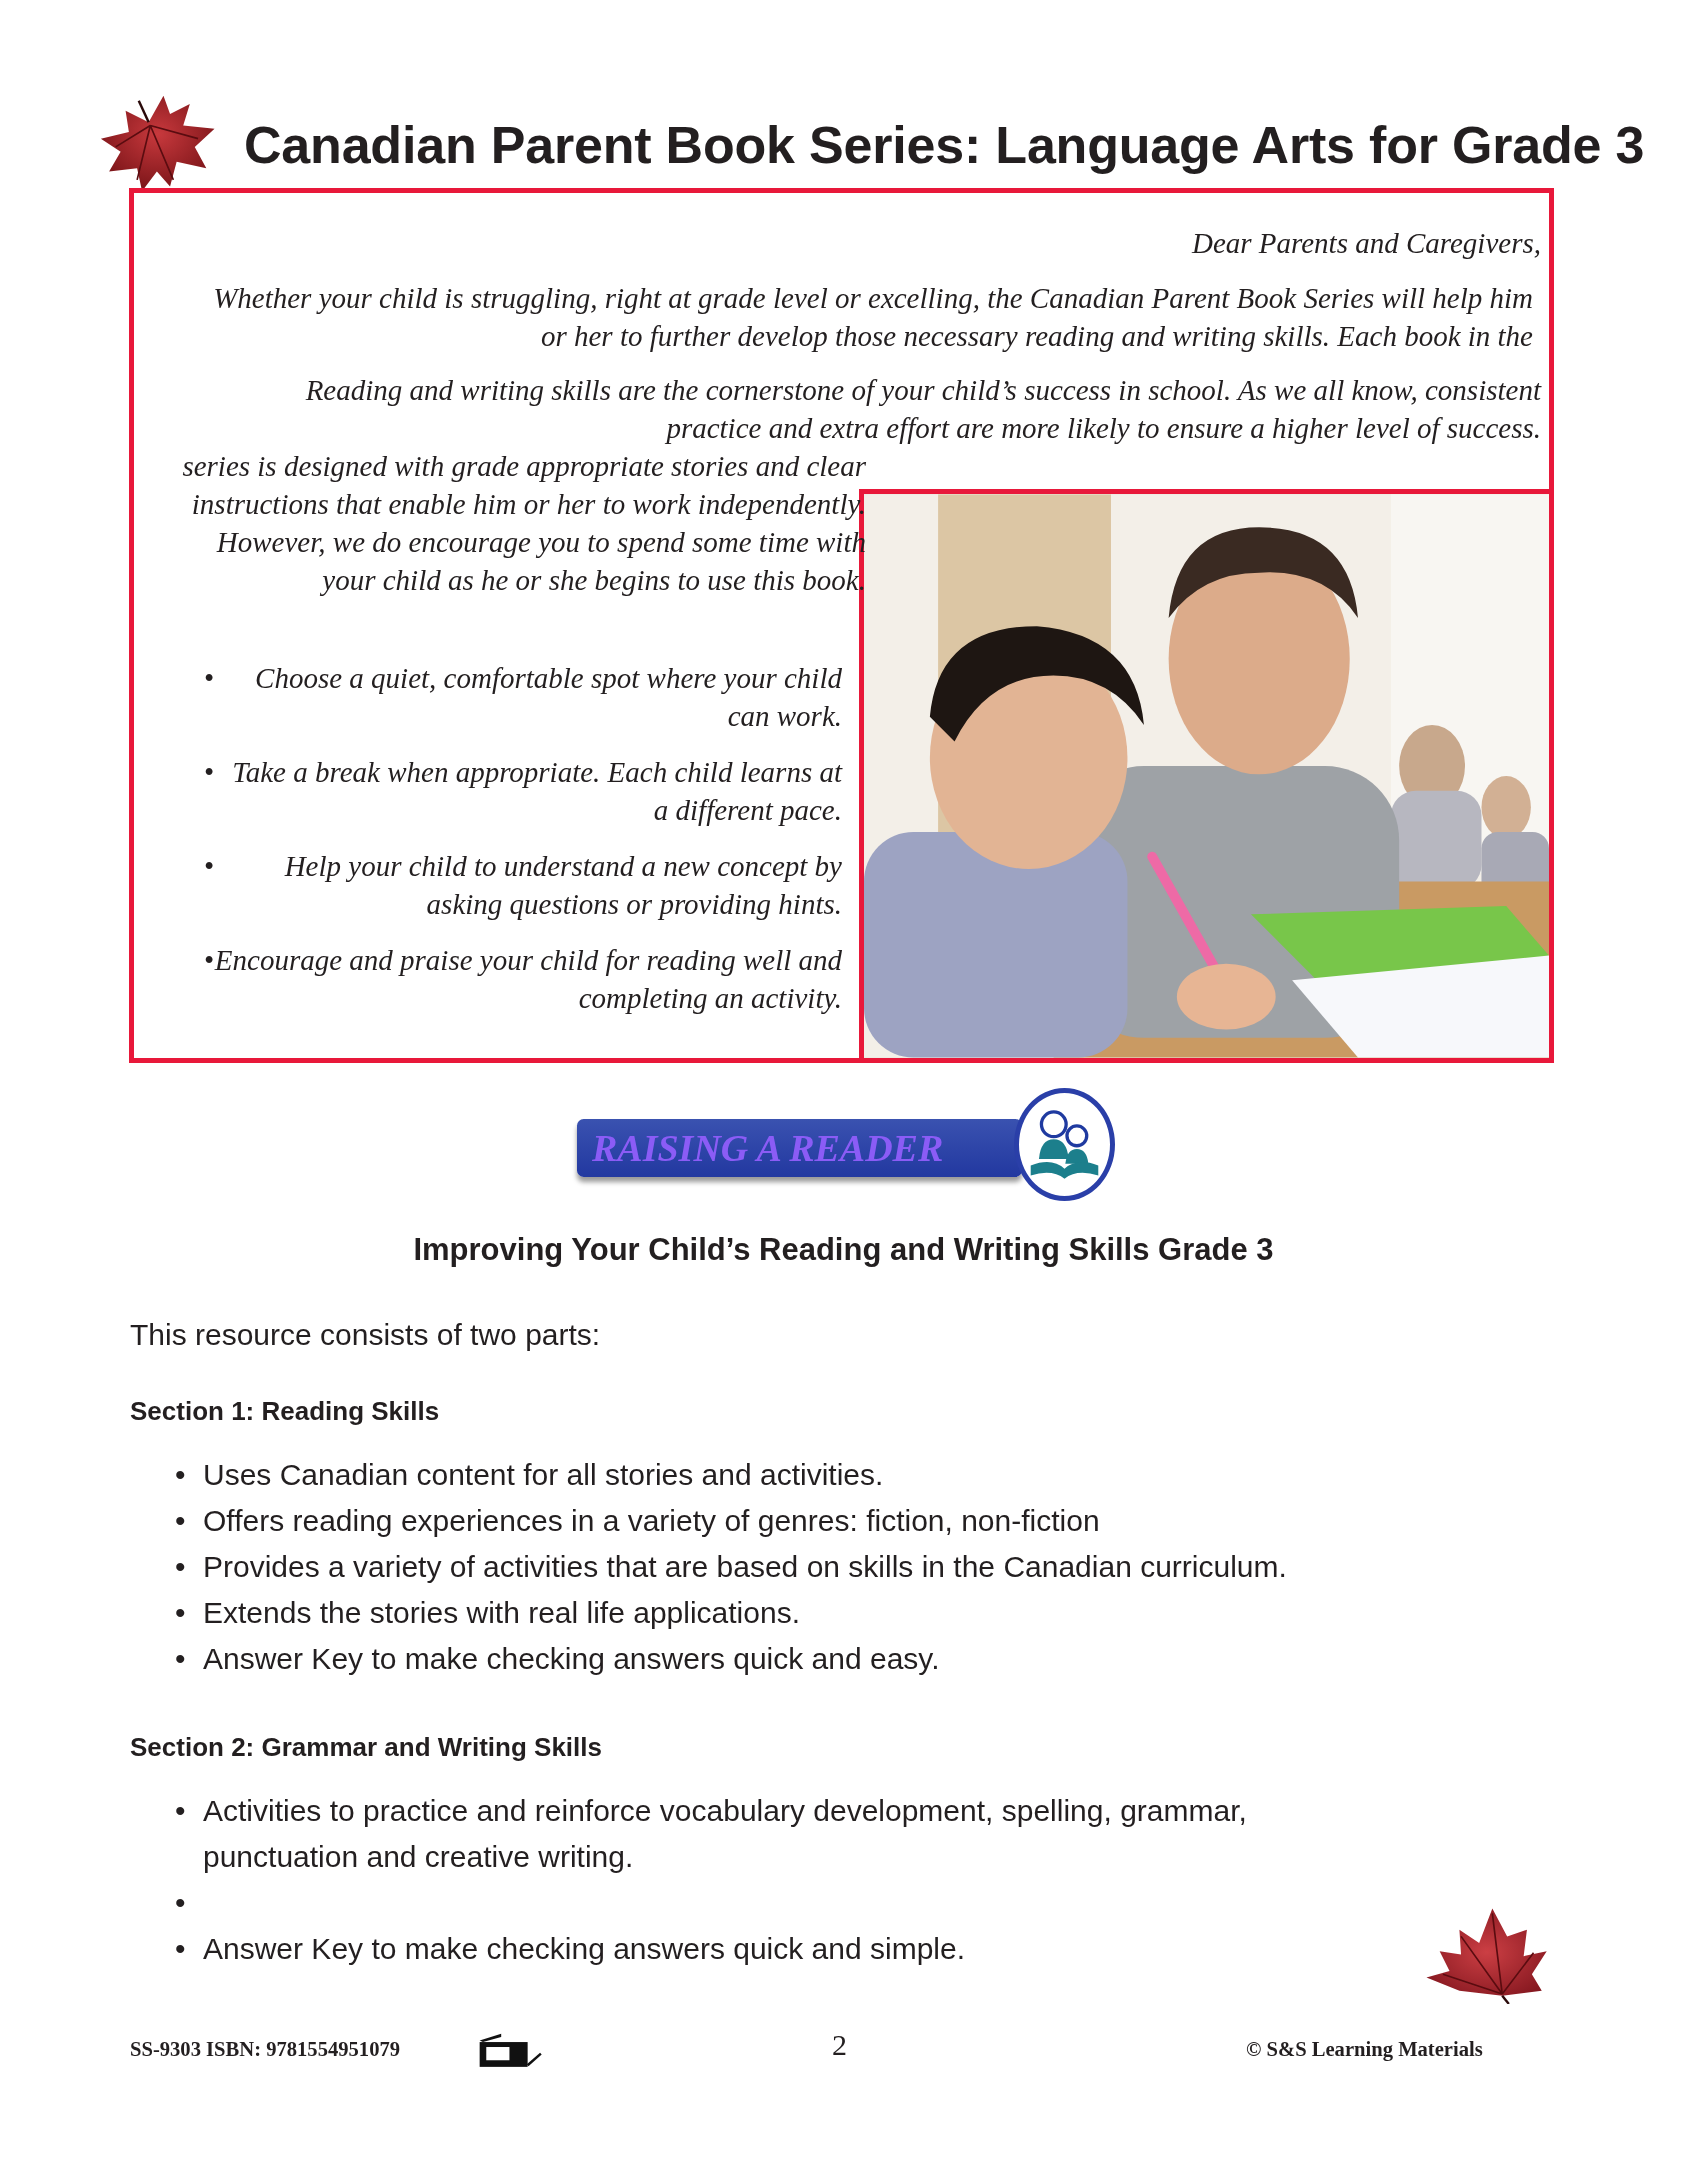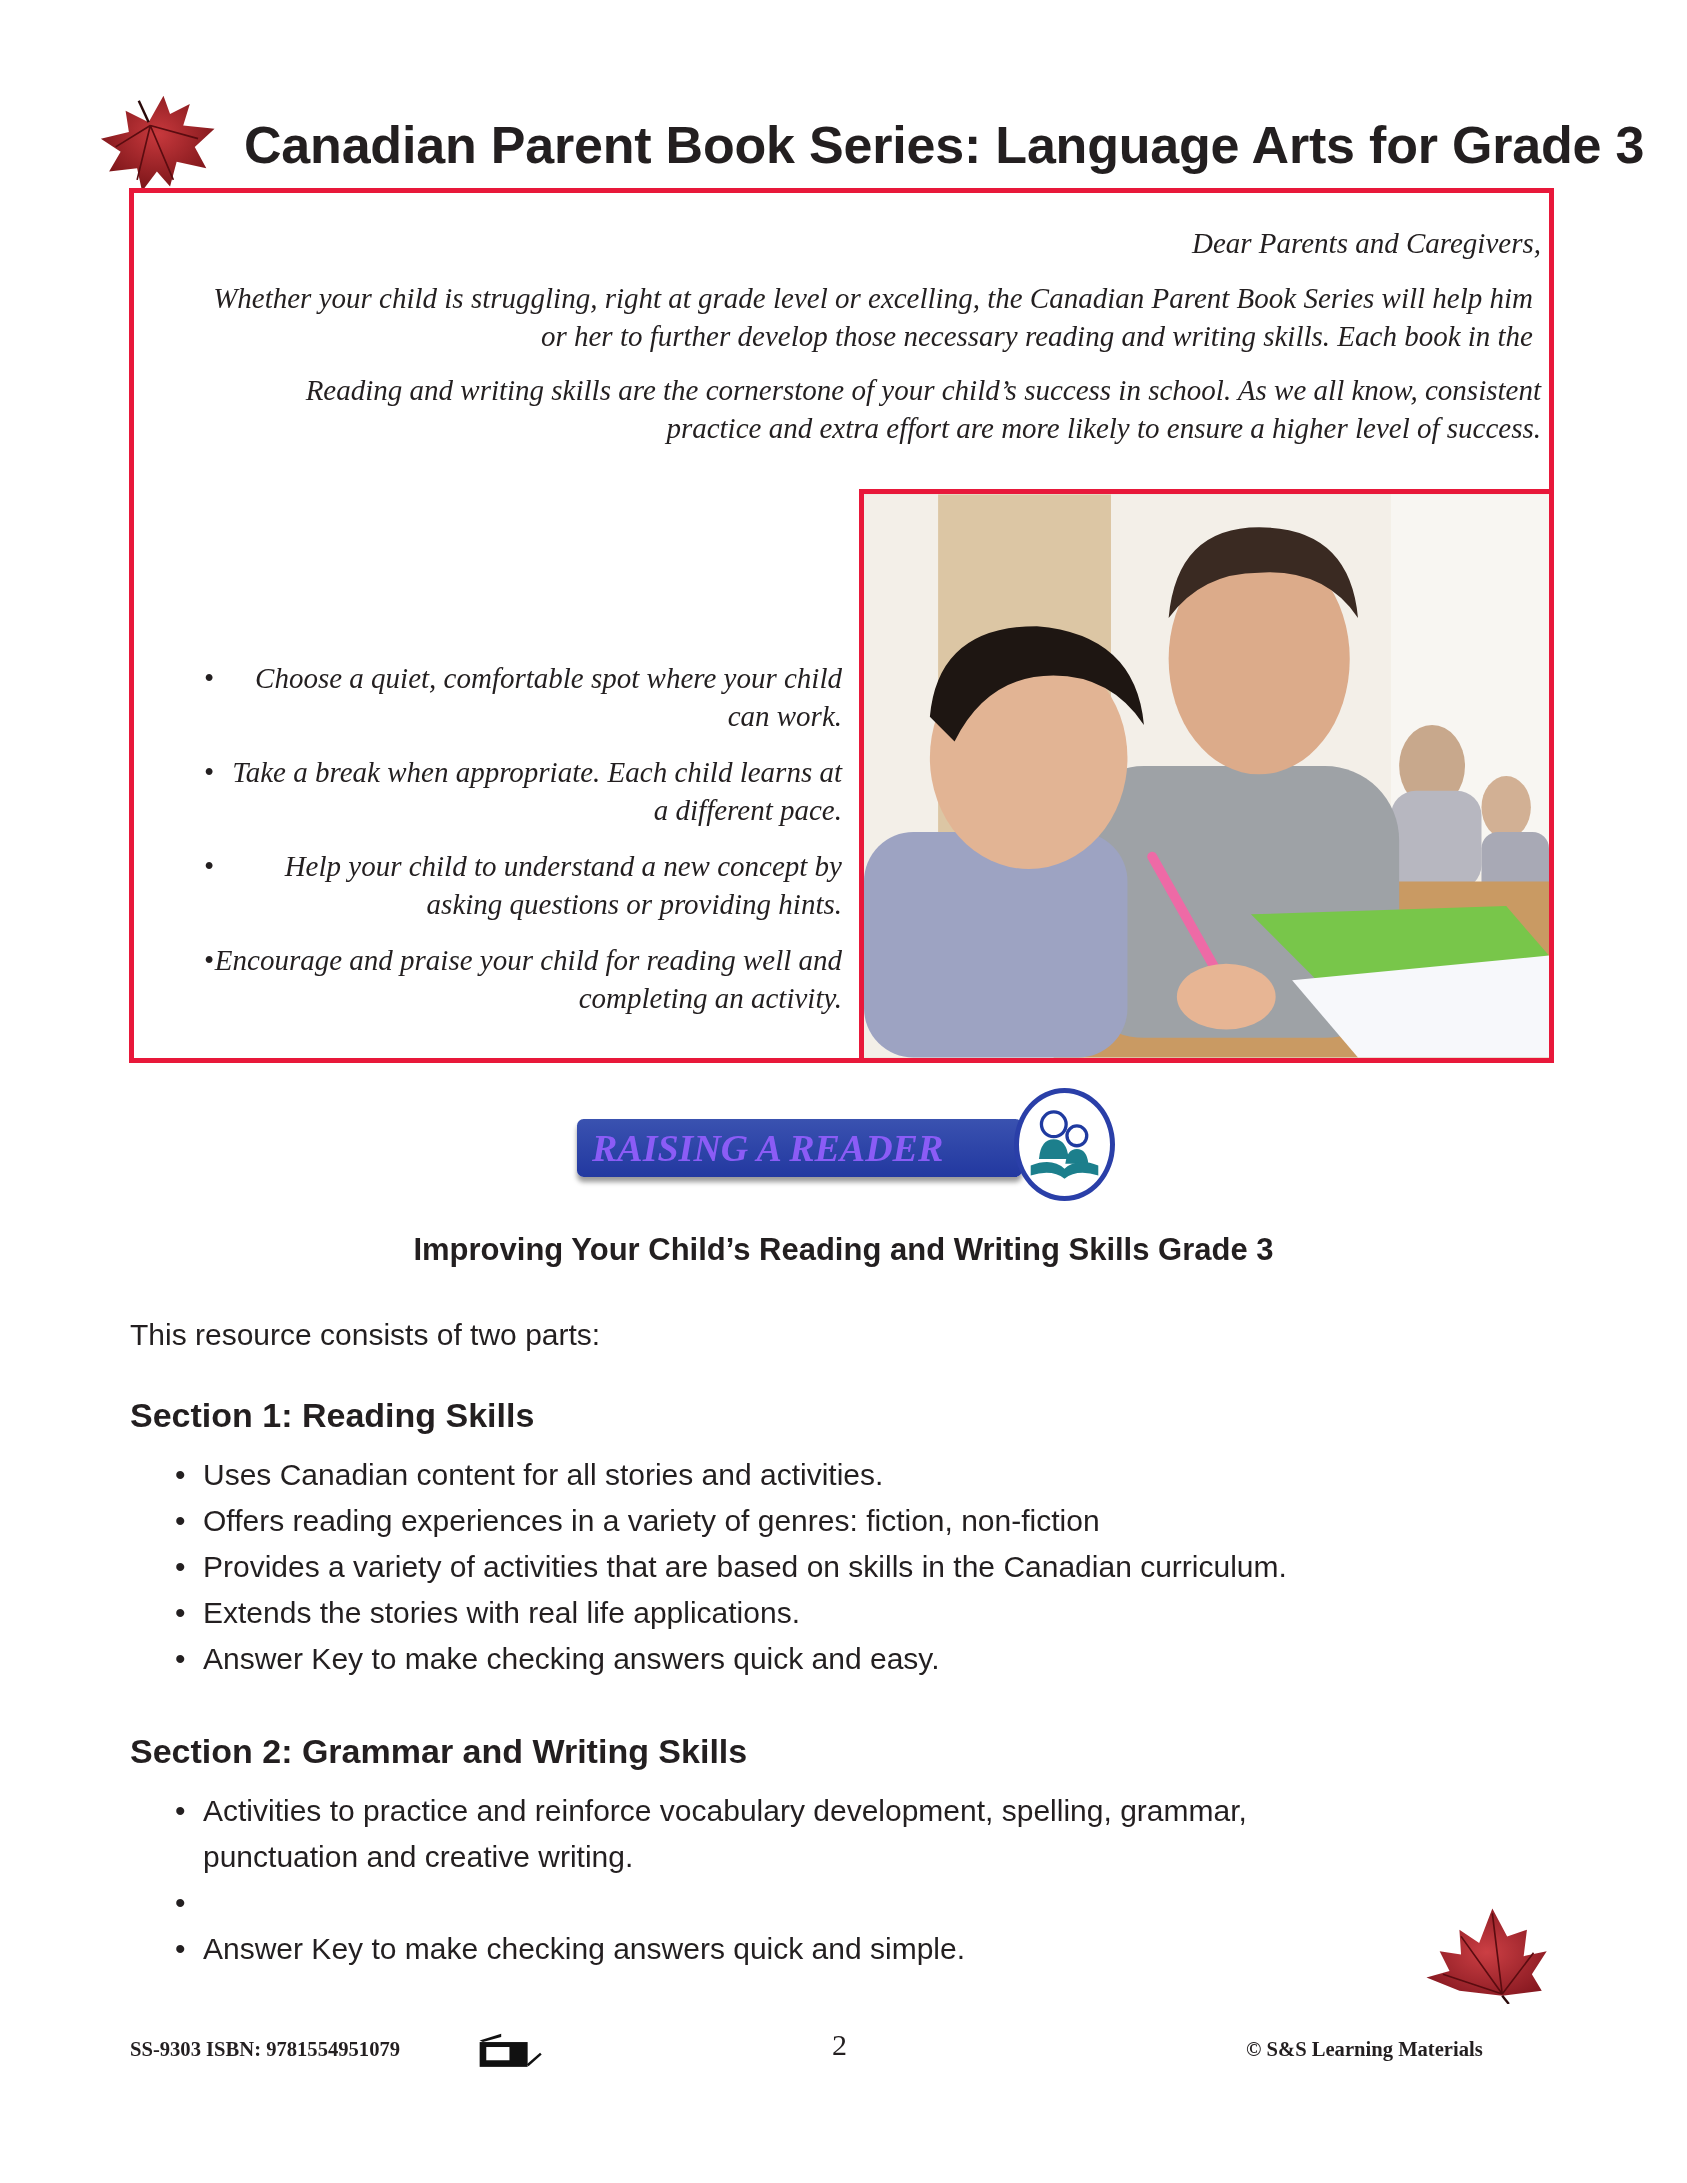--- a/index.html
+++ b/index.html
@@ -26,21 +26,21 @@
 
   
   .logo { left:577px; top:1086px; width:544px; height:107px; }
   .logo-bar { left:0; top:33px; width:445px; height:58px; background:linear-gradient(#3a52b0,#2238a0); border-radius:6.6px; box-shadow:0 5px 5px rgba(0,0,0,0.4); }
   .logo-text { left:15px; top:40px; font-family:"Liberation Serif", serif; font-style:italic; font-weight:bold; font-size:38px; color:#8b5cf6; white-space:nowrap; }
   .logo-circle { left:437px; top:1.6px; width:91px; height:103px; border:5px solid #2a3fa8; border-radius:50%; background:#ffffff; }
 
   
   .subtitle { left:0; width:1687px; top:1232px; text-align:center; font-size:31px; font-weight:bold; }
   .intro { left:130px; top:1318px; font-size:30px; }
-  .sec-h { left:130px; font-size:34px; font-weight:bold; }
+  .sec-h { left:130px; font-size:26px; font-weight:bold; }
   .bullets { left:175px; width:1318px; font-size:30px; line-height:46px; }
   .b { display:flex; }
   .b .dot { width:28px; flex:none; }
 
   
   .footer-left { left:130px; top:2038px; font-size:20.6px; font-weight:bold; white-space:nowrap; }
   .copier { left:478px; top:2032px; width:91px; height:35px; }
   .page-num { left:832px; top:2028px; font-size:30px; }
   .footer-right { left:1246px; top:2038px; font-size:20.6px; font-weight:bold; white-space:nowrap; }
 </style>
@@ -89,20 +89,21 @@
 
     <line x1="350" y1="440" x2="440" y2="600" stroke="#ee6aa6" stroke-width="12" stroke-linecap="round"></line>
     <ellipse cx="440" cy="610" rx="60" ry="40" fill="#e7b594"></ellipse>
   </svg>
 </div>
 
 <div class="abs letter serif">
   <p>Dear Parents and Caregivers,</p>
   <p class="indent" style="width:1376px">Whether your child is struggling, right at grade level or excelling, the Canadian Parent Book Series will help him or her to further develop those necessary reading and writing skills. Each book in the</p>
   <p class="indent">Reading and writing skills are the cornerstone of your child’s success in school. As we all know, consistent practice and extra effort are more likely to ensure a higher level of success.</p>
+  <p class="narrow">series is designed with grade appropriate stories and clear instructions that enable him or her to work independently. However, we do encourage you to spend some time with your child as he or she begins to use this book.</p>
 </div>
 
 <div class="abs tips serif">
   <div class="tip">
       <span class="dot">•</span>
       <span>Choose a quiet, comfortable spot where your child can work.</span>
     </div>
   <div class="tip">
       <span class="dot">•</span>
       <span>Take a break when appropriate.  Each child learns at a different pace.</span>

